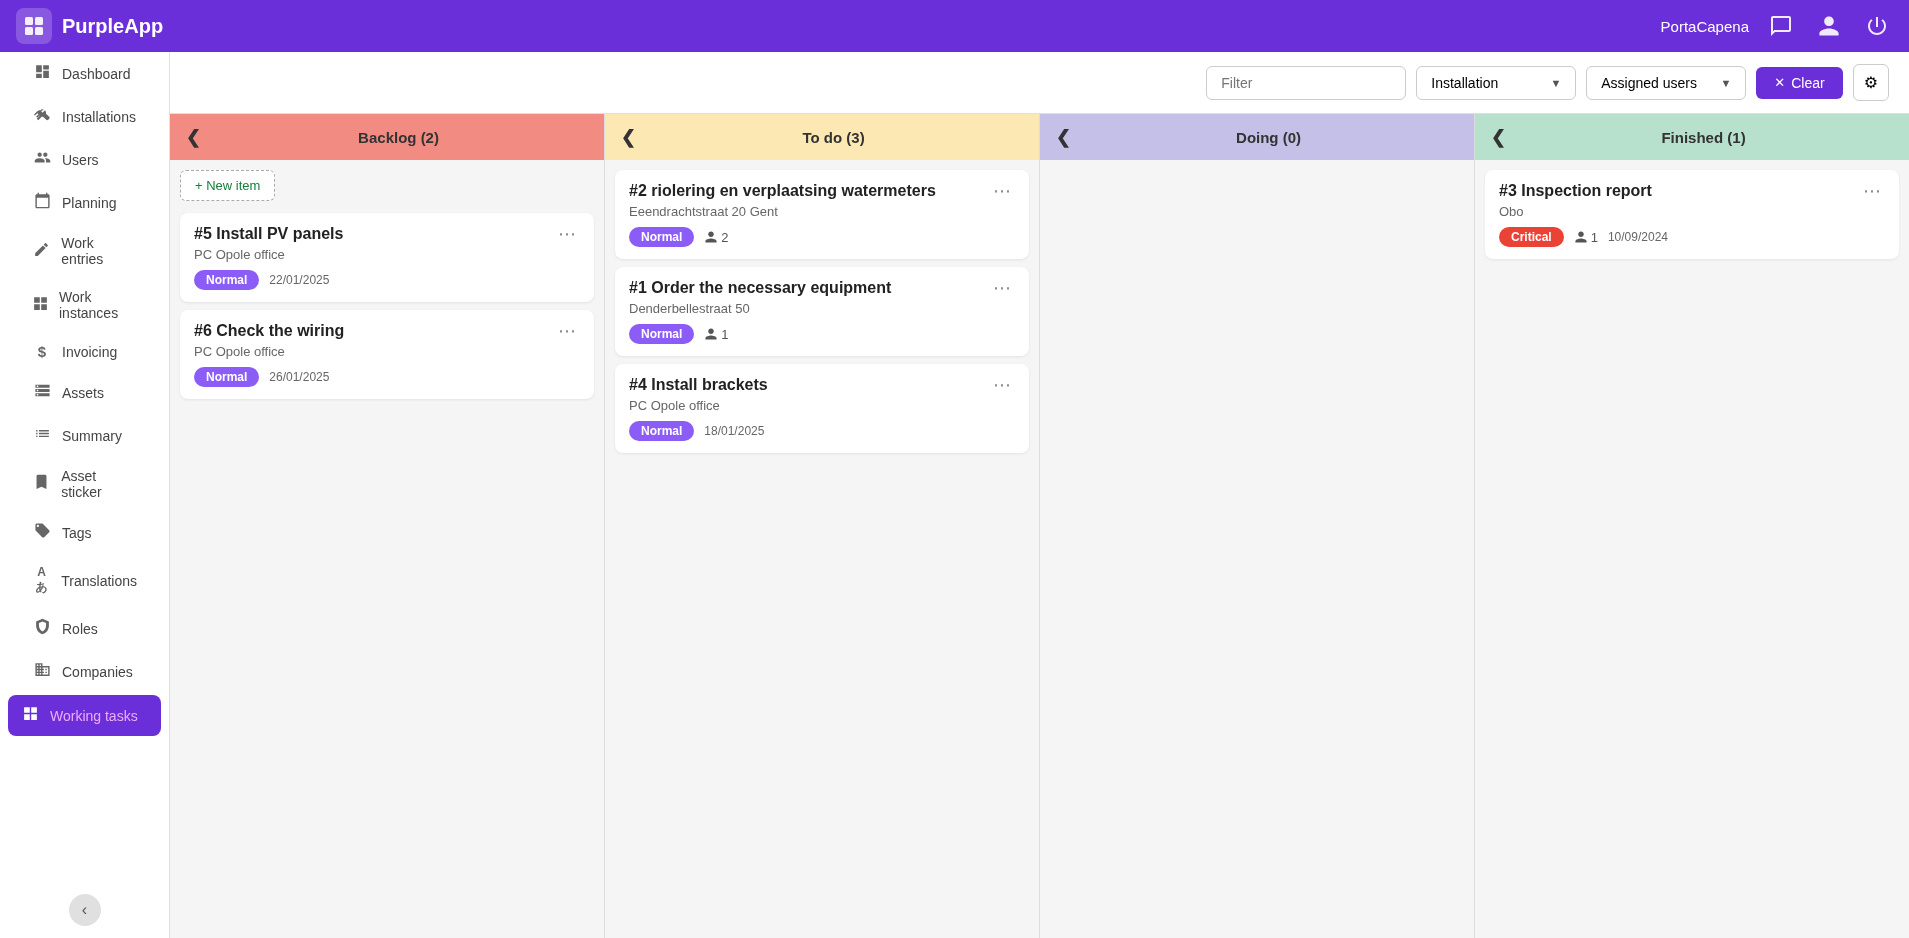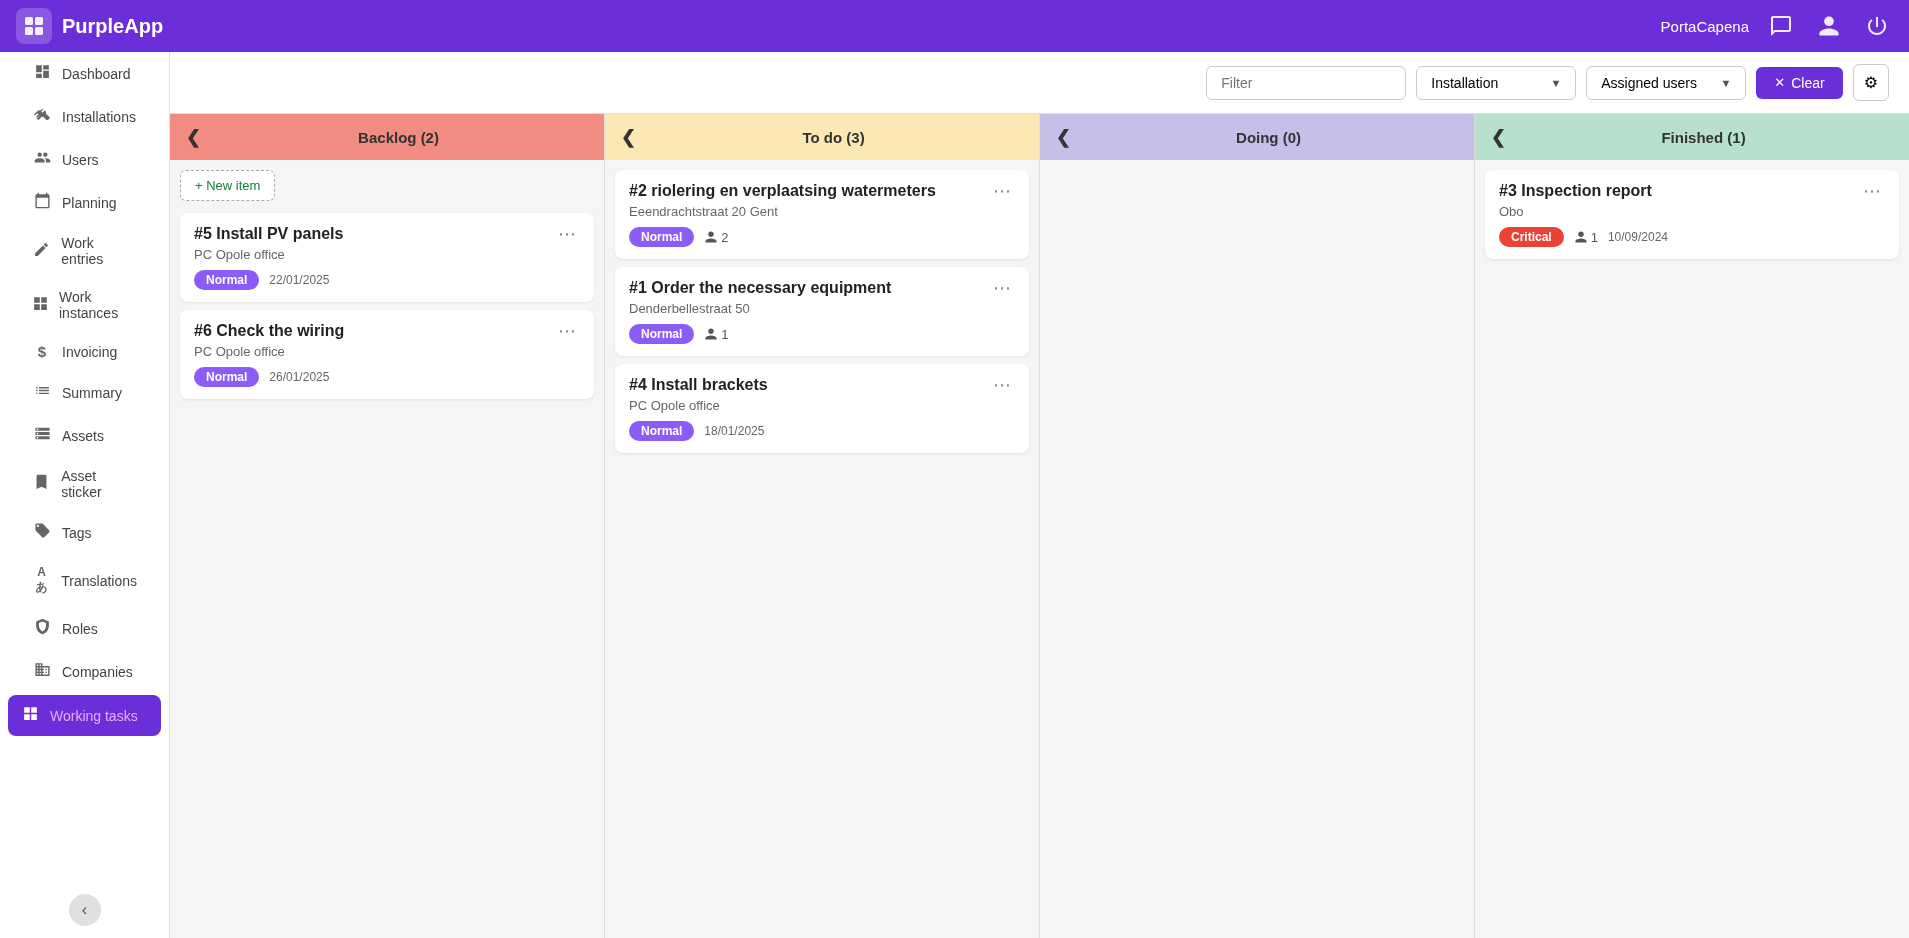--- a/index.html
+++ b/index.html
@@ -345,32 +345,32 @@
       </span>
       <span>Work instances</span>
     </div>
     <div class="sidebar-item">
       <span class="sidebar-icon" style="font-weight:700;font-size:15px;color:#666;">$</span>
       <span>Invoicing</span>
     </div>
     <div class="sidebar-item">
       <span class="sidebar-icon">
         <svg width="17" height="17" viewBox="0 0 24 24" fill="#666">
+            <path d="M2 20h20v-4H2v4zm2-3h2v2H4v-2zM2 4v4h20V4H2zm4 3H4V5h2v2zm-4 7h20v-4H2v4zm2-3h2v2H4v-2z"></path>
+          </svg>
+      </span>
+      <span>Assets</span>
+    </div>
+    <div class="sidebar-item">
+      <span class="sidebar-icon">
+        <svg width="17" height="17" viewBox="0 0 24 24" fill="#666">
             <path d="M3 13h2v-2H3v2zm0 4h2v-2H3v2zm0-8h2V7H3v2zm4 4h14v-2H7v2zm0 4h14v-2H7v2zM7 7v2h14V7H7z"></path>
           </svg>
       </span>
       <span>Summary</span>
-    </div>
-    <div class="sidebar-item">
-      <span class="sidebar-icon">
-        <svg width="17" height="17" viewBox="0 0 24 24" fill="#666">
-            <path d="M2 20h20v-4H2v4zm2-3h2v2H4v-2zM2 4v4h20V4H2zm4 3H4V5h2v2zm-4 7h20v-4H2v4zm2-3h2v2H4v-2z"></path>
-          </svg>
-      </span>
-      <span>Assets</span>
     </div>
     <div class="sidebar-item">
       <span class="sidebar-icon">
         <svg width="17" height="17" viewBox="0 0 24 24" fill="#666">
             <path d="M17 1H7C5.9 1 5 1.9 5 3v18l7-3 7 3V3c0-1.1-.9-2-2-2z"></path>
           </svg>
       </span>
       <span>Asset sticker</span>
     </div>
     <div class="sidebar-item">

